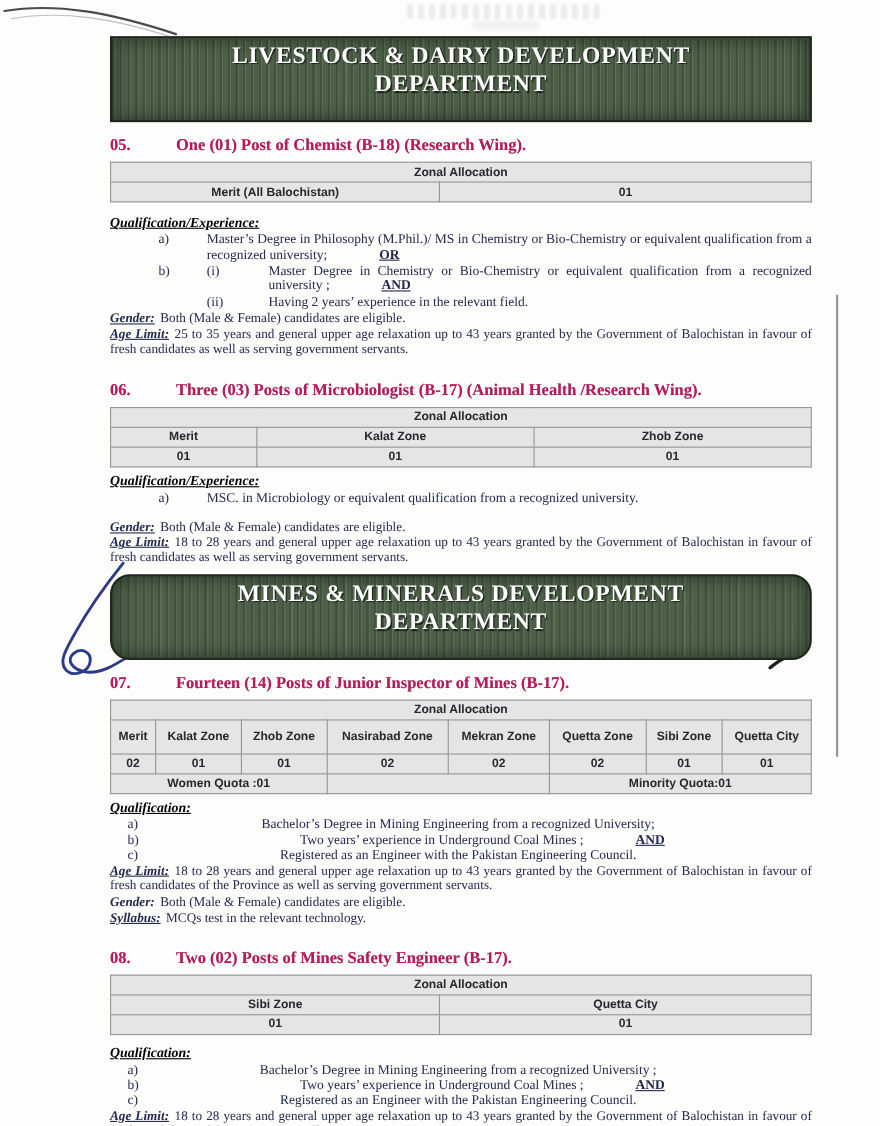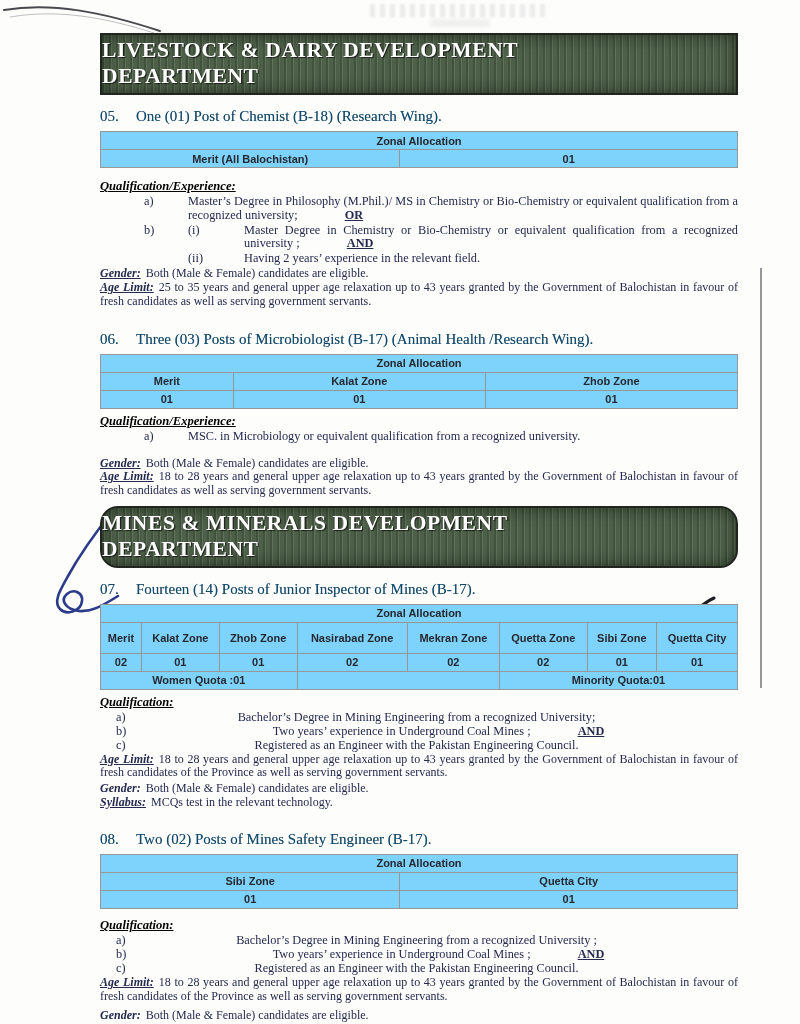--- a/index.html
+++ b/index.html
@@ -5,43 +5,43 @@
   html,body { margin:0; padding:0; background:#e9e9e7; }
   .sheet {
     position:relative; width:800px; height:1024px; margin:0 auto;
     background:#fdfdfc; overflow:hidden;
     font-family:"Liberation Serif", serif; color:#232a4e;
   }
   .content { position:absolute; left:100px; top:0; width:638px; }
 
   
   .banner {
-    margin-top:33px; border:2px solid #20261d; padding:2px 0 4px;
-    text-align:left; color:#ffffff; font-weight:bold; letter-spacing:.6px;
+    margin-top:33px; border:2px solid #20261d; padding:2px 0 20px;
+    text-align:center; color:#ffffff; font-weight:bold; letter-spacing:.6px;
     font-size:21.5px; line-height:1.22; font-family:"Liberation Serif", serif;
     background:#55684f;
     background-image:
       repeating-linear-gradient(90deg, rgba(15,25,15,.28) 0 2px, rgba(255,255,255,.06) 2px 3px, rgba(15,25,15,.10) 3px 7px);
     box-shadow: inset 0 0 16px rgba(8,12,8,.55);
     text-shadow: 1.2px 1.2px 1px rgba(0,0,0,.65);
   }
   .banner.second { margin-top:8px;border-radius:18px; }
 
   
   .post-heading {
-    display:flex; font-weight:normal; font-size:15px; color:#0c4a6e;
-    margin-top:13px; text-shadow:0 0 .4px rgba(25,30,60,.45);
+    display:flex; font-weight:bold; font-size:15px; color:#be185d;
+    margin-top:13px; text-shadow:0 0 .4px rgba(25,30,60,.45);gap:24px;
   }
   .post-heading .num { flex:0 0 36px; }
 
   
   table.alloc {
     width:100%; border-collapse:collapse; margin-top:6px;
     font-family:"Liberation Sans", sans-serif; font-size:11px; font-weight:bold; color:#27272f;
-    background:#7dd3fc;
+    background:#e5e5e5;
   }
   table.alloc td {
     border:1px solid #95959a; text-align:center; padding:1px 3px; height:15px;
     line-height:1.15;
   }
   table.alloc td.zone { height:28px; }
   .w47 { width:47%; }
 
   
   .qhead {

